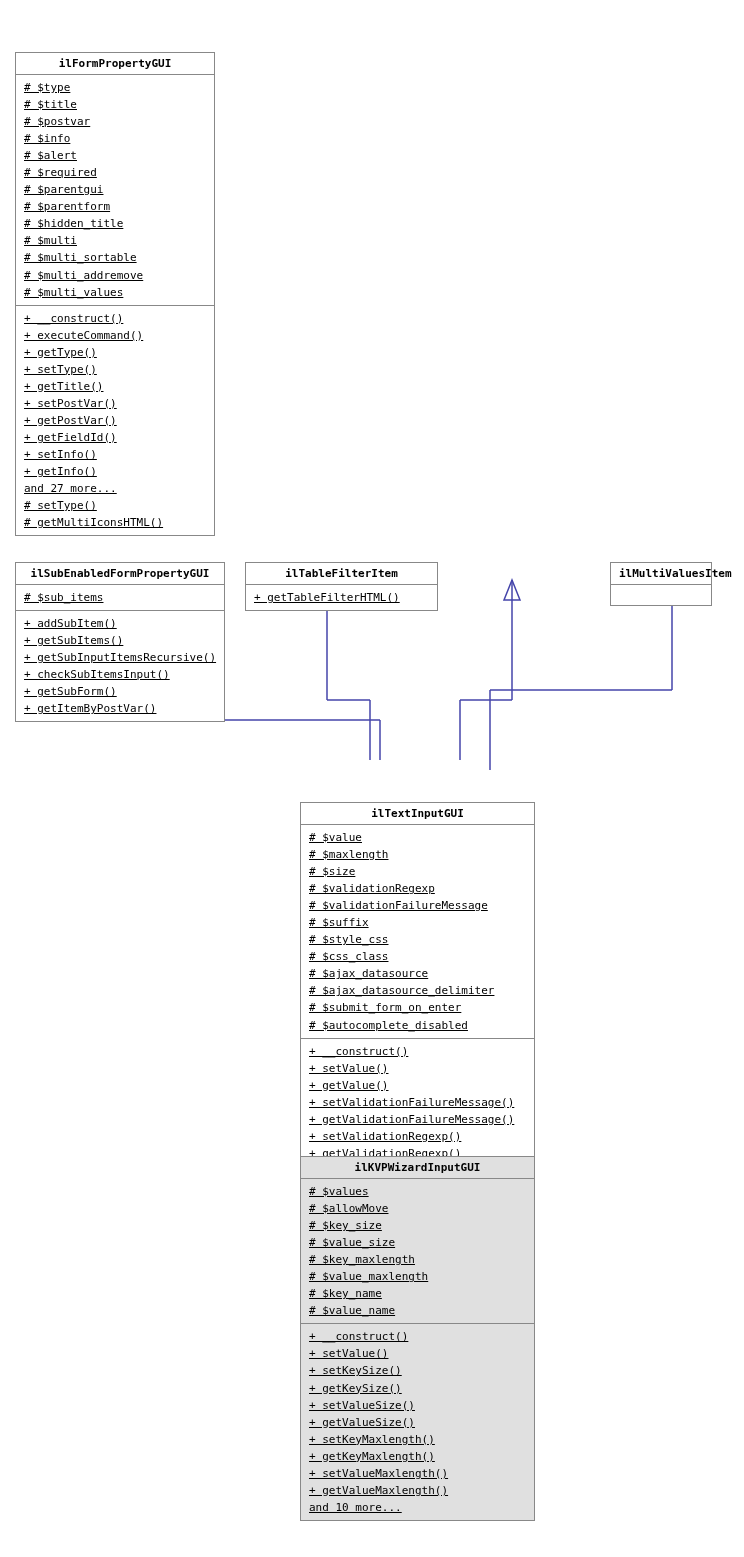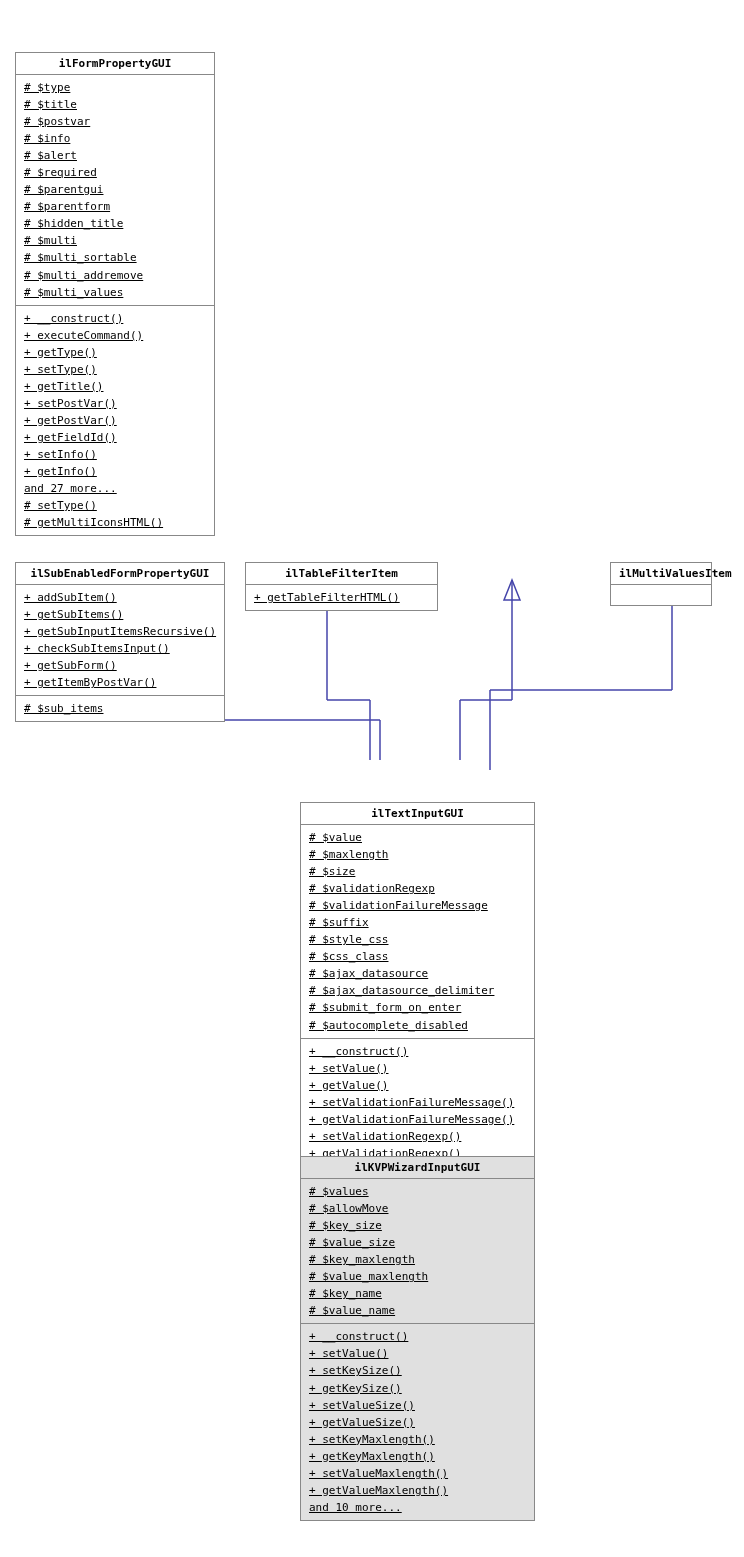--- a/index.html
+++ b/index.html
@@ -126,29 +126,29 @@
       <div>+ getInfo()</div>
       <div>and 27 more...</div>
       <div># setType()</div>
       <div># getMultiIconsHTML()</div>
     </div>
   </div>
 
   <div class="uml-box" style="left:15px; top:520px; width:210px;">
     <div class="uml-box-title">ilSubEnabledFormPropertyGUI</div>
     <div class="uml-box-section">
+      <div># $sub_items</div>
+    </div>
+    <div class="uml-box-section">
       <div>+ addSubItem()</div>
       <div>+ getSubItems()</div>
       <div>+ getSubInputItemsRecursive()</div>
       <div>+ checkSubItemsInput()</div>
       <div>+ getSubForm()</div>
       <div>+ getItemByPostVar()</div>
-    </div>
-    <div class="uml-box-section">
-      <div># $sub_items</div>
     </div>
   </div>
 
   <div class="uml-box" style="left:245px; top:520px; width:193px;">
     <div class="uml-box-title">ilTableFilterItem</div>
     <div class="uml-box-section">
       <div>+ getTableFilterHTML()</div>
     </div>
   </div>
 

